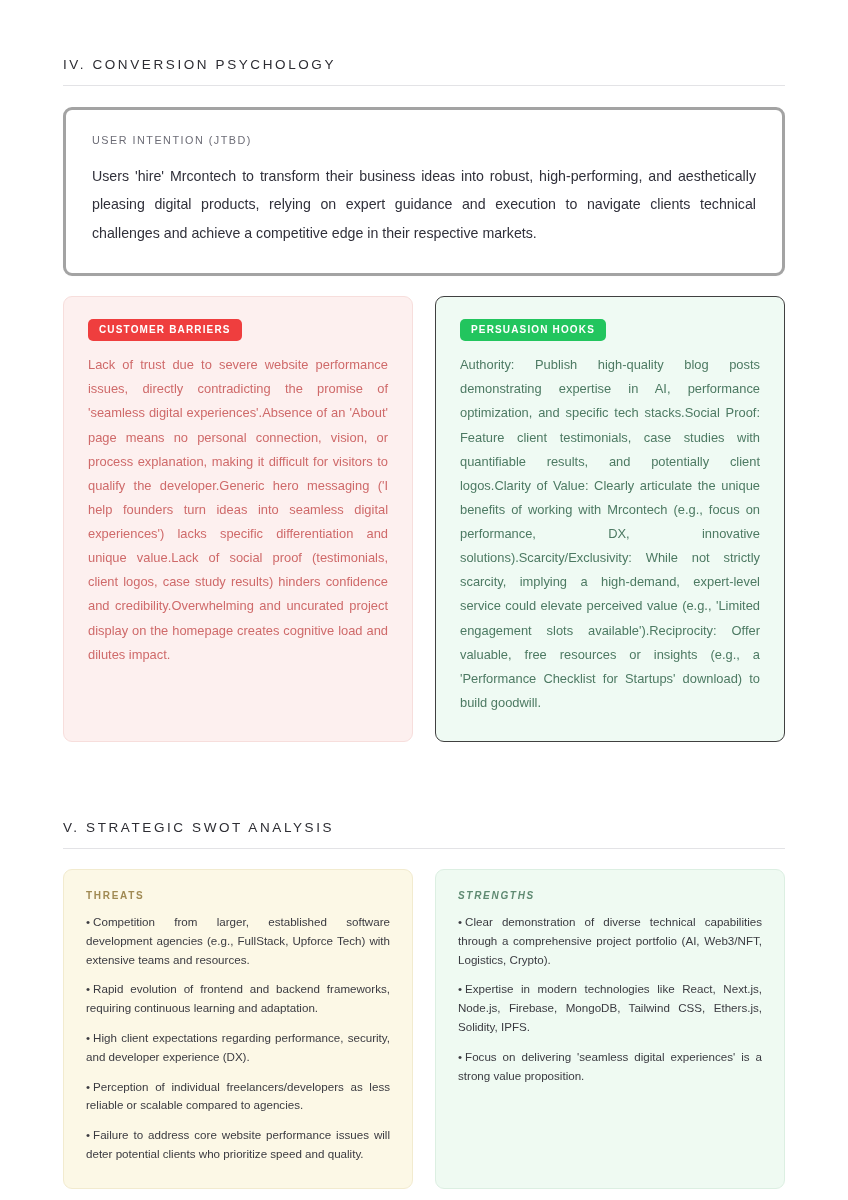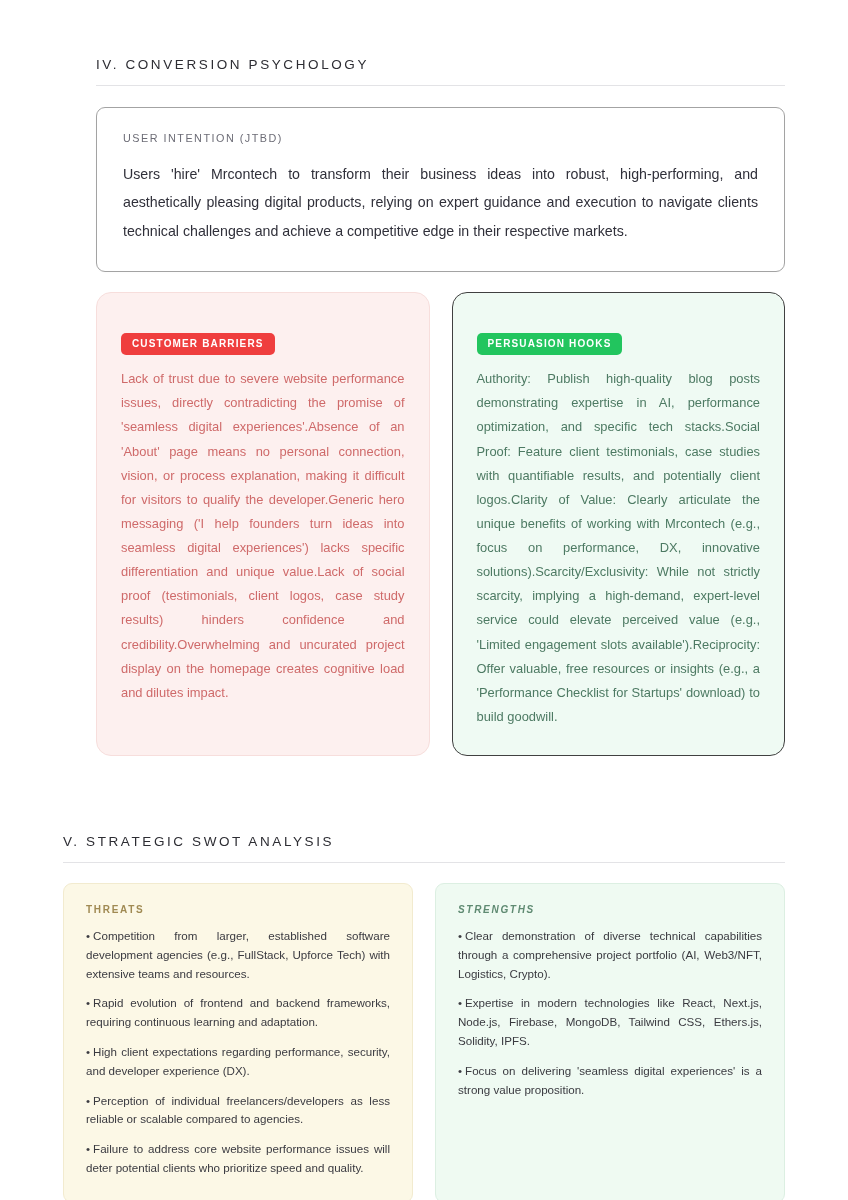--- a/index.html
+++ b/index.html
@@ -33,21 +33,21 @@
   .section-rule {
     height: 1px;
     background: #e3e3e6;
     width: 100%;
   }
 
   
   .jtbd-card {
     margin-top: 21px;
     padding: 24px 26px 26px 26px;
-    border: 1px solid #a3a3a3;
+    border: 3px solid #a3a3a3;
     border-radius: 9px;
     background: #ffffff;
     box-shadow: 0 1px 2px rgba(0,0,0,0.015);
   }
   .jtbd-label {
     font-size: 10.8px;
     letter-spacing: 1.5px;
     color: #6c6c76;
     text-transform: uppercase;
     margin-bottom: 16px;
@@ -64,22 +64,22 @@
   
   .two-col {
     display: flex;
     gap: 22px;
     margin-top: 20px;
   }
   .two-col > * { flex: 1 1 0; min-width: 0; }
 
   
   .pill-card {
-    border-radius: 15px;
-    padding: 40px 24px 26px 24px;
+    border-radius: 9px;
+    padding: 22px 24px 26px 24px;
     min-height: 330px;
   }
   .pill-card.barriers {
     background: #fdf0ef;
     border: 1px solid #f7dedc;
   }
   .pill-card.hooks {
     background: #effaf3;
     border: 1px solid #404040;
   }
@@ -145,21 +145,21 @@
   .swot-list li:last-child { margin-bottom: 0; }
   .threats .swot-list li   { color: #3a3a40; }
   .strengths .swot-list li { color: #3a3a40; }
   .bullet { margin-right: 3px; }
 </style>
 </head>
 <body>
 
 <div class="page">
 
-  <div class="section" style="padding-top:57px;margin-left:33px;">
+  <div class="section" style="padding-top:57px;">
     <div class="section-title">IV. CONVERSION PSYCHOLOGY</div>
     <div class="section-rule"></div>
 
     <div class="jtbd-card">
       <div class="jtbd-label">USER INTENTION (JTBD)</div>
       <div class="jtbd-text">Users 'hire' Mrcontech to transform their business ideas into robust, high-performing, and aesthetically pleasing digital products, relying on expert guidance and execution to navigate clients technical challenges and achieve a competitive edge in their respective markets.</div>
     </div>
 
     <div class="two-col">
 

